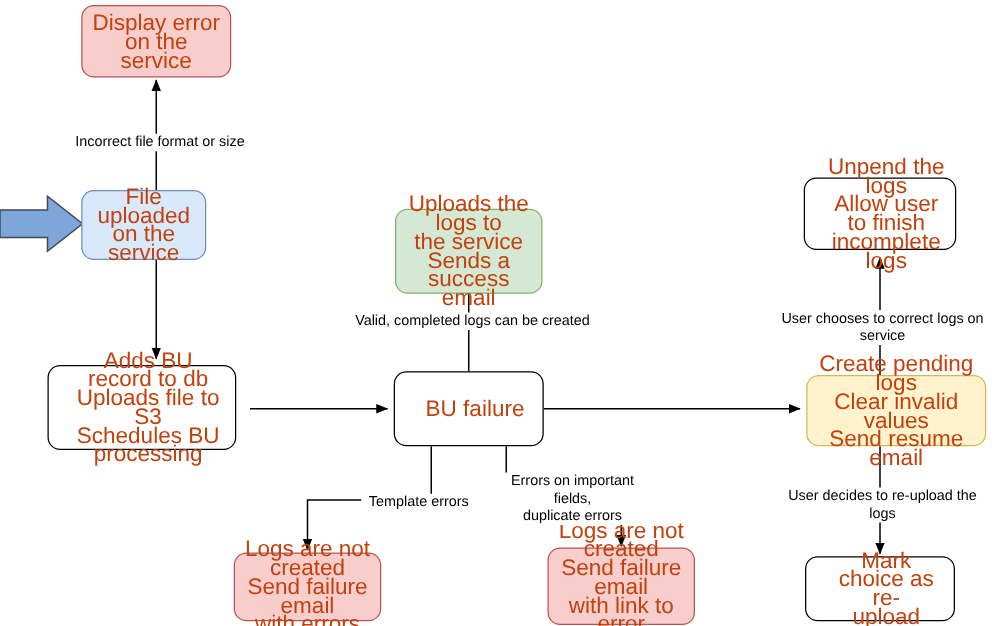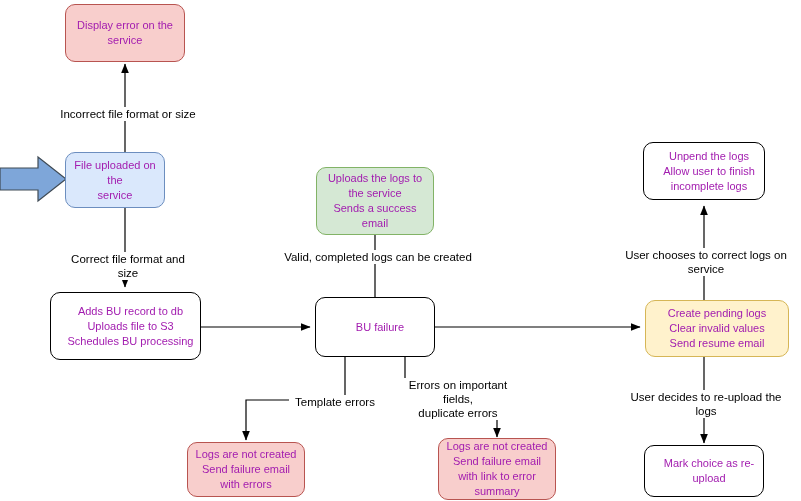--- a/index.html
+++ b/index.html
@@ -25,23 +25,23 @@
   }
   .node {
     position: absolute;
     box-sizing: border-box;
     border: 1px solid #000000;
     border-radius: 10px;
     display: flex;
     align-items: center;
     justify-content: center;
     text-align: center;
-    font-size: 11px;
+    font-size: 18px;
     line-height: 15px;
-    color: #a21caf;
+    color: #c2410c;
     white-space: pre-line;
     padding: 2px 6px;
   }
   .node.pink   { background: #f8cecc; border-color: #b85450; }
   .node.blue   { background: #dae8fc; border-color: #6c8ebf; }
   .node.green  { background: #d5e8d4; border-color: #82b366; margin-top: 22px; }
   .node.yellow { background: #fff2cc; border-color: #d6b656; }
   .node.plain  { background: #ffffff; border-color: #000000; padding-left: 16px; }
 
   .edge-label {
@@ -92,21 +92,21 @@
   <svg class="block-arrow" style="left:0px; top:155px; width:68px; height:48px;" viewBox="0 0 68 48">
     <path d="M0,13 L38,13 L38,2 L66,24 L38,46 L38,35 L0,35 Z" fill="#7ea6d9" stroke="#3f4a54" stroke-width="1.2"></path>
   </svg>
 
   <div class="node pink" style="left:65px; top:4px; width:120px; height:58px;">Display error on the
 service</div>
 
   <div class="node blue" style="left:65px; top:152px; width:100px; height:56px;">File uploaded on the
 service</div>
 
-  <div class="node plain" style="left:50px; top:292px; width:151px; height:68px;">Adds BU record to db
+  <div class="node plain" style="left:38px; top:292px; width:151px; height:68px;">Adds BU record to db
 Uploads file to S3
 Schedules BU processing</div>
 
   <div class="node green" style="left:316px; top:145px; width:118px; height:68px;">Uploads the logs to
 the service
 Sends a success
 email</div>
 
   <div class="node plain" style="left:315px; top:297px; width:120px; height:60px;">BU failure</div>
 
@@ -125,21 +125,20 @@
   <div class="node pink" style="left:438px; top:438px; width:118px; height:62px;">Logs are not created
 Send failure email
 with link to error
 summary</div>
 
   <div class="node plain" style="left:644px; top:445px; width:120px; height:52px;">Mark choice as re-
 upload</div>
 
   <div class="edge-label" style="left:57px; top:107px; width:138px;">Incorrect file format or size</div>
 
-  <div class="edge-label" style="left:58px; top:252px; width:136px;">Correct file format and size</div>
 
   <div class="edge-label" style="left:282px; top:250px; width:188px;">Valid, completed logs can be created</div>
 
 
   <div class="edge-label" style="left:606px; top:248px; width:196px;">User chooses to correct logs on service</div>
 
   <div class="edge-label" style="left:289px; top:395px; width:88px;">Template errors</div>
 
   <div class="edge-label" style="left:392px; top:378px; width:128px;">Errors on important fields,
 duplicate errors</div>

